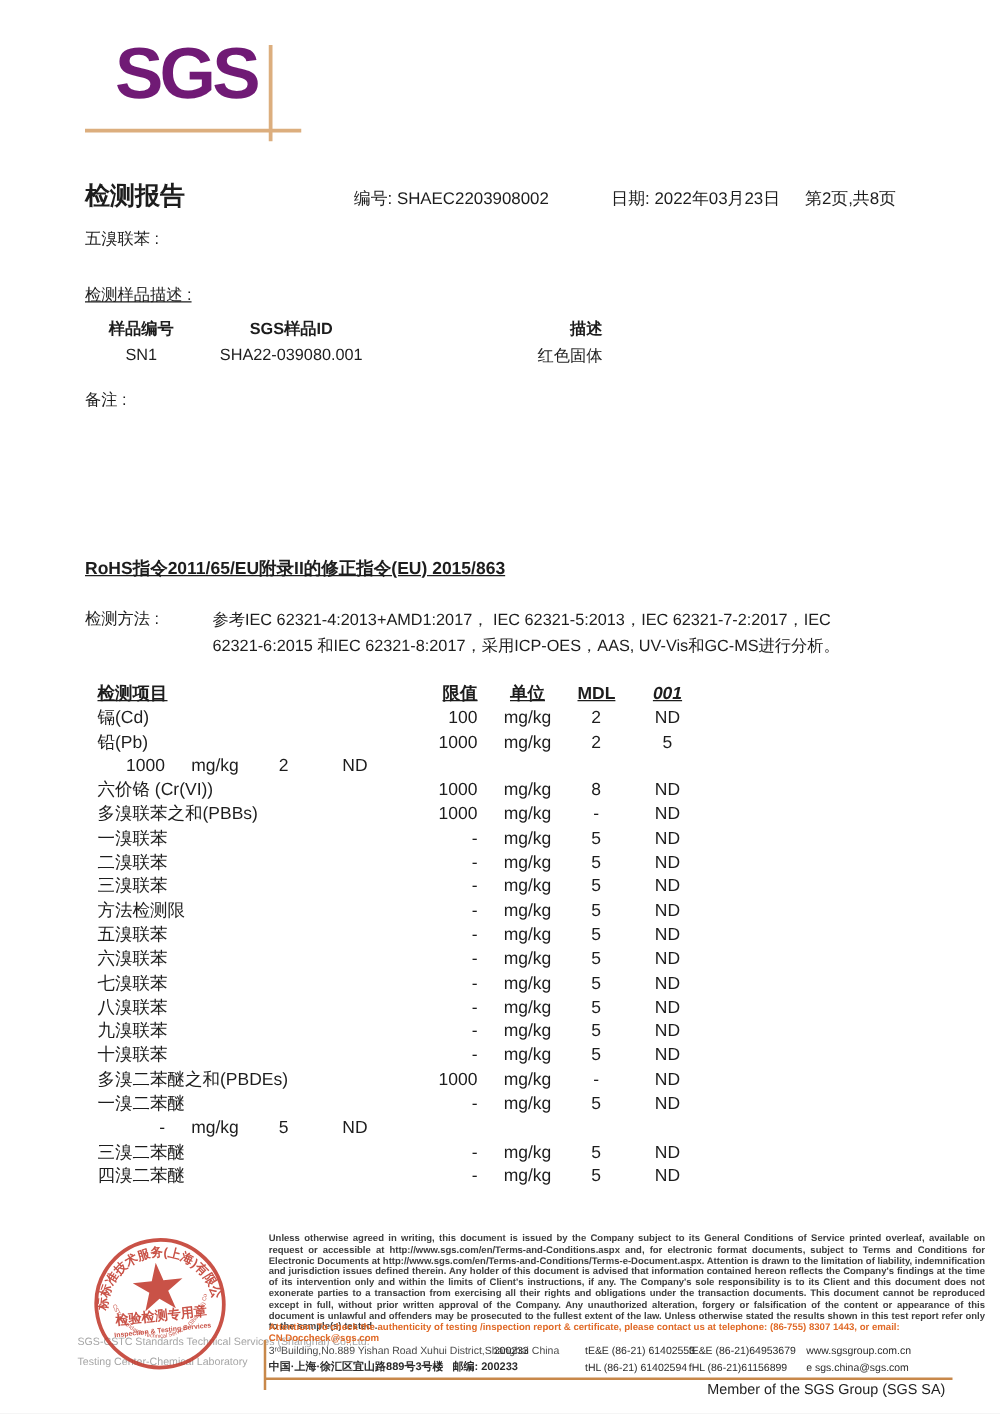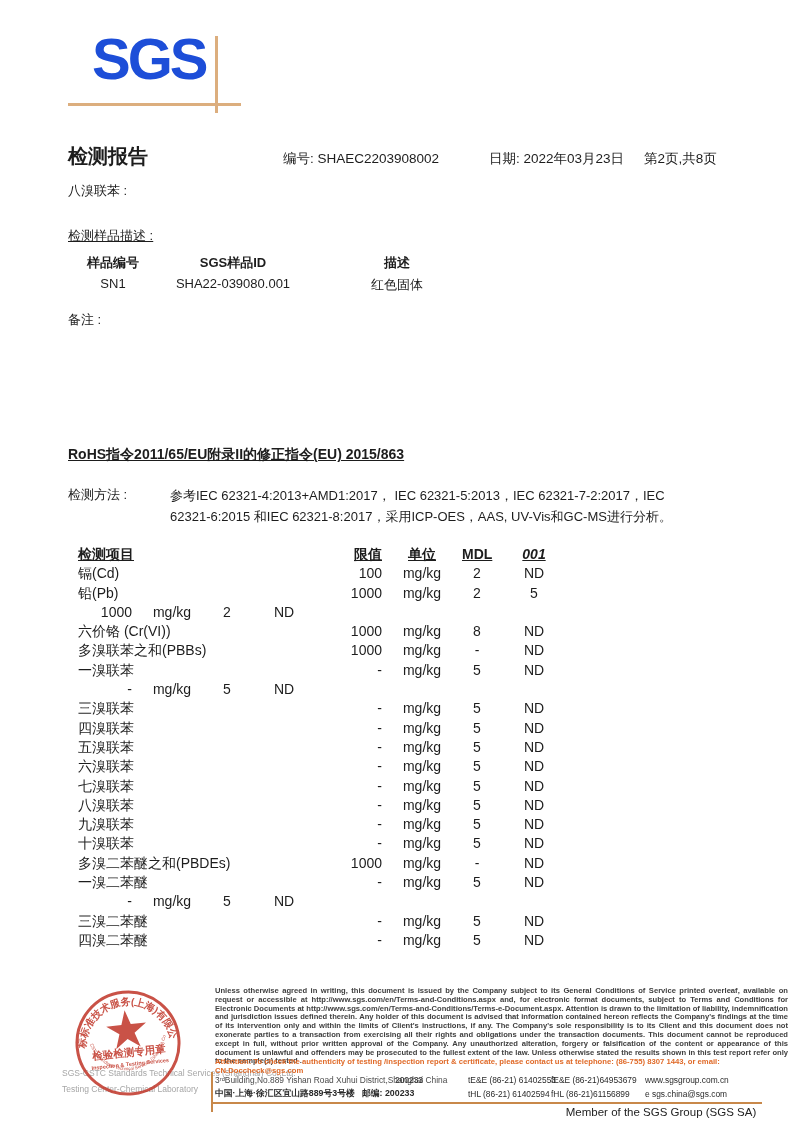--- a/index.html
+++ b/index.html
@@ -7,38 +7,38 @@
     position:relative;width:800px;height:1131px;margin:0 auto;
     background:#ffffff;overflow:hidden;
     font-family:"Liberation Sans","DejaVu Sans",sans-serif;
     color:#1d1d1d;
   }
   .abs{position:absolute;}
 
   
   .logo-text{
     left:92px;top:30px;font-size:58px;font-weight:900;letter-spacing:-3px;
-    color:#1d4ed8;line-height:1;
+    color:#701a75;line-height:1;
   }
   .logo-hline{left:68px;top:103px;width:173px;height:2.5px;background:#dcae7e;}
   .logo-vline{left:215px;top:36px;width:2.5px;height:77px;background:#dcae7e;}
 
   
   .doc-title{left:68px;top:143px;font-size:20px;font-weight:bold;}
   .hdr-no{left:283px;top:150px;font-size:13.5px;}
   .hdr-date{left:489px;top:150px;font-size:13.5px;}
   .hdr-pages{left:644px;top:150px;font-size:13.5px;}
 
   .sec-label{font-size:13px;}
   .underlined{text-decoration:underline;}
 
   
   .st-c1{left:67px;top:0;width:92px;text-align:center;}
   .st-c2{left:157px;top:0;width:152px;text-align:center;}
-  .st-c3{left:312px;top:0;width:170px;text-align:center;}
+  .st-c3{left:312px;top:0;width:170px;text-align:right;}
   .st-row{position:absolute;left:0;width:520px;height:20px;font-size:13px;}
   .st-head span{font-weight:bold;}
 
   .remark-item{height:26.7px;line-height:26.7px;font-size:13px;}
 
   .rohs-heading{
     left:68px;top:446px;font-size:14px;font-weight:bold;text-decoration:underline;
   }
   .method-label{left:68px;top:486px;font-size:13px;}
   .method-text{left:170px;top:486px;width:523px;font-size:13px;line-height:20.5px;}
@@ -81,21 +81,21 @@
 
   <div class="abs logo-text">SGS</div>
   <div class="abs logo-hline"></div>
   <div class="abs logo-vline"></div>
 
   <div class="abs doc-title">检测报告</div>
   <div class="abs hdr-no">编号: SHAEC2203908002</div>
   <div class="abs hdr-date">日期: 2022年03月23日</div>
   <div class="abs hdr-pages">第2页,共8页</div>
 
-  <div class="abs sec-label" style="left:68px;top:182px;">八溴联苯 :</div>
+  <div class="abs sec-label" style="left:68px;top:182px;">五溴联苯 :</div>
   <div class="abs sec-label underlined" style="left:68px;top:227px;">检测样品描述 :</div>
 
   <div class="abs" style="left:0;top:254px;width:800px;height:50px;">
     <div class="st-row st-head" style="top:0;">
       <span class="abs st-c1">样品编号</span>
       <span class="abs st-c2">SGS样品ID</span>
       <span class="abs st-c3">描述</span>
     </div>
     <div class="st-row" style="top:22px;">
       <span class="abs st-c1">SN1</span>
@@ -154,34 +154,35 @@
           <span class="c-result">ND</span>
         </div>
         <div class="trow">
           <span class="c-item">一溴联苯</span>
           <span class="c-limit">-</span>
           <span class="c-unit">mg/kg</span>
           <span class="c-mdl">5</span>
           <span class="c-result">ND</span>
         </div>
         <div class="trow">
+          <span class="c-item">二溴联苯</span>
           <span class="c-limit">-</span>
           <span class="c-unit">mg/kg</span>
           <span class="c-mdl">5</span>
           <span class="c-result">ND</span>
         </div>
         <div class="trow">
           <span class="c-item">三溴联苯</span>
           <span class="c-limit">-</span>
           <span class="c-unit">mg/kg</span>
           <span class="c-mdl">5</span>
           <span class="c-result">ND</span>
         </div>
         <div class="trow">
-          <span class="c-item">四溴联苯</span>
+          <span class="c-item">方法检测限</span>
           <span class="c-limit">-</span>
           <span class="c-unit">mg/kg</span>
           <span class="c-mdl">5</span>
           <span class="c-result">ND</span>
         </div>
         <div class="trow">
           <span class="c-item">五溴联苯</span>
           <span class="c-limit">-</span>
           <span class="c-unit">mg/kg</span>
           <span class="c-mdl">5</span>

